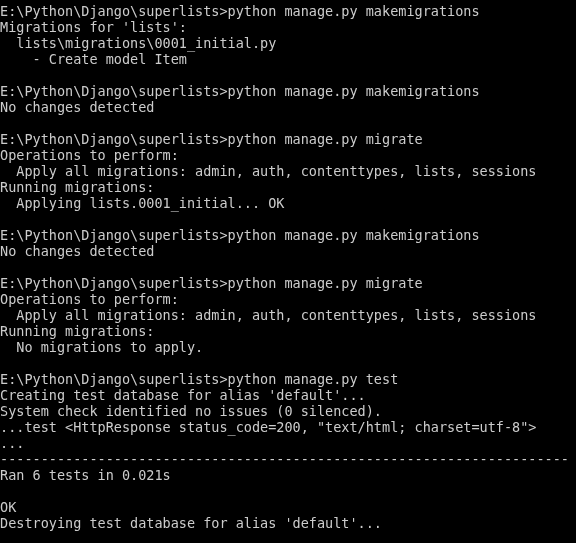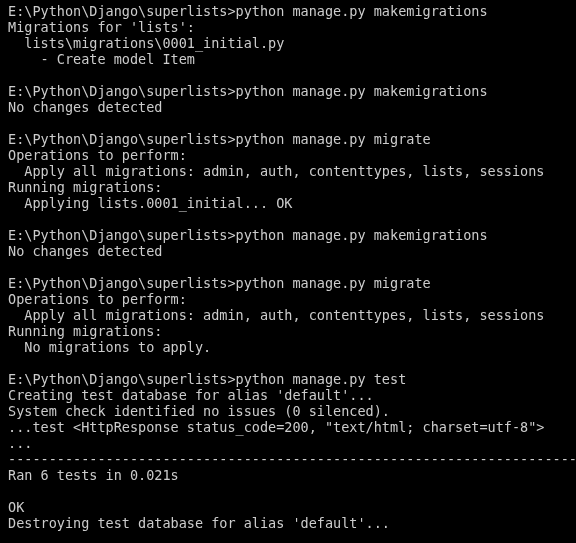--- a/index.html
+++ b/index.html
@@ -13,21 +13,21 @@
     overflow: hidden;
   }
   #terminal {
     width: 576px;
     height: 543px;
     background: #000000;
     color: #c8c8c8;
     font-family: "DejaVu Sans Mono", "Liberation Mono", monospace;
     font-size: 13.5px;
     line-height: 16px;
-    padding: 3px 0 0 8px;
+    padding: 3px 0 0 0;
     box-sizing: border-box;
     white-space: pre;
     letter-spacing: 0px;
     -webkit-font-smoothing: none;
     font-smooth: never;
   }
   .line {
     height: 16px;
     line-height: 16px;
     white-space: pre;

